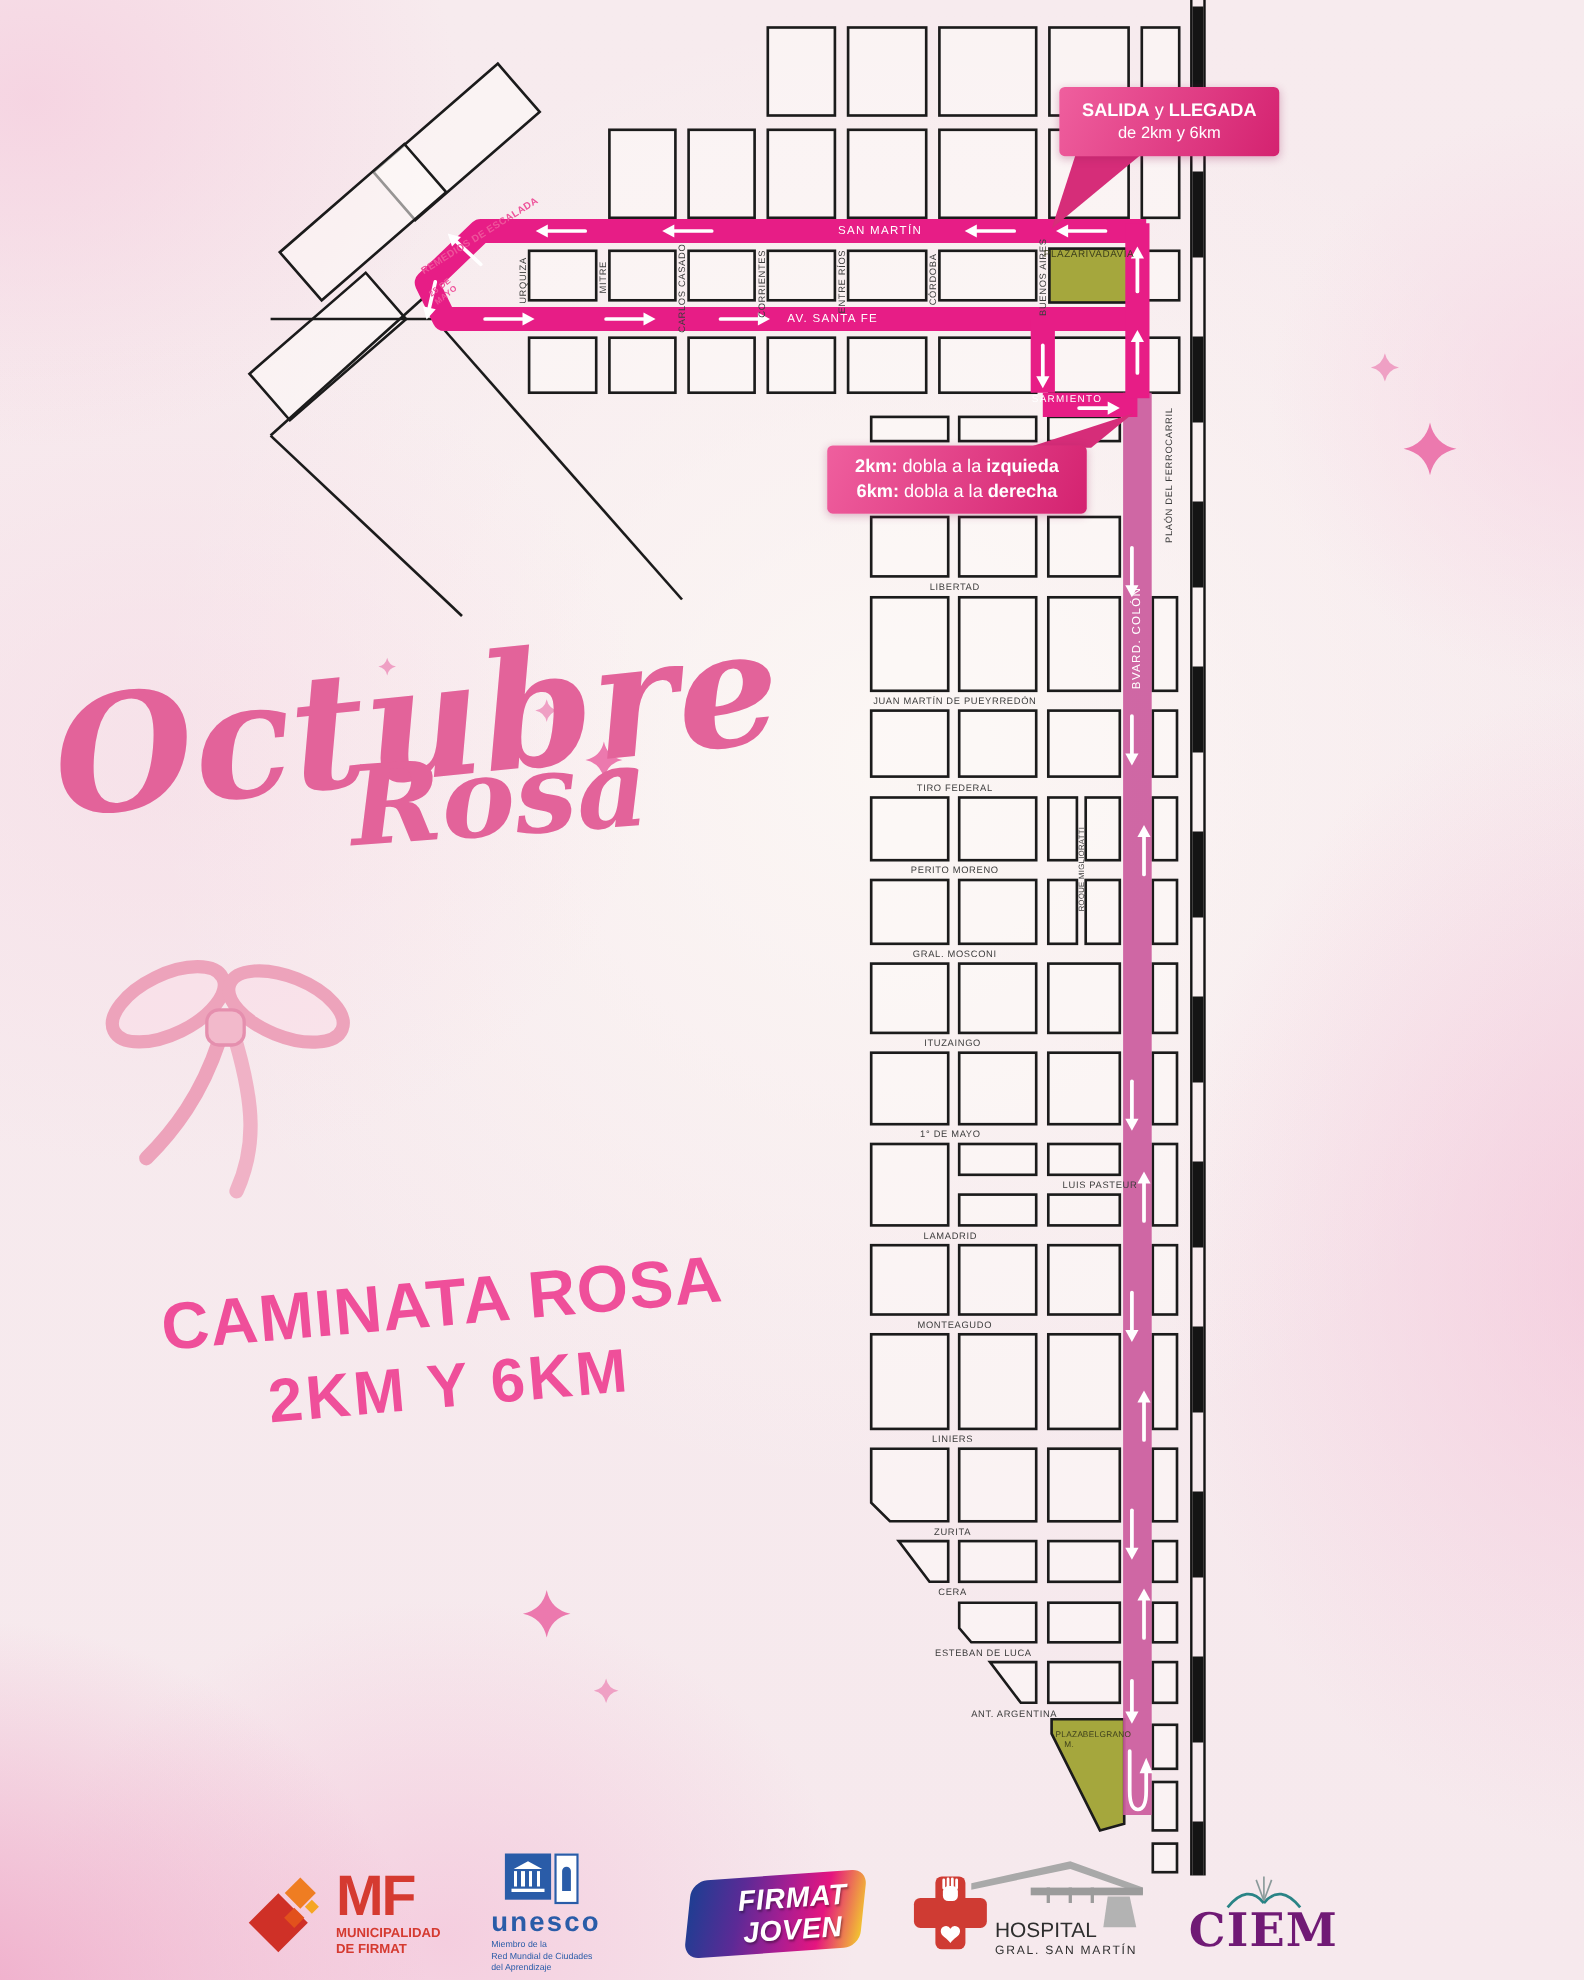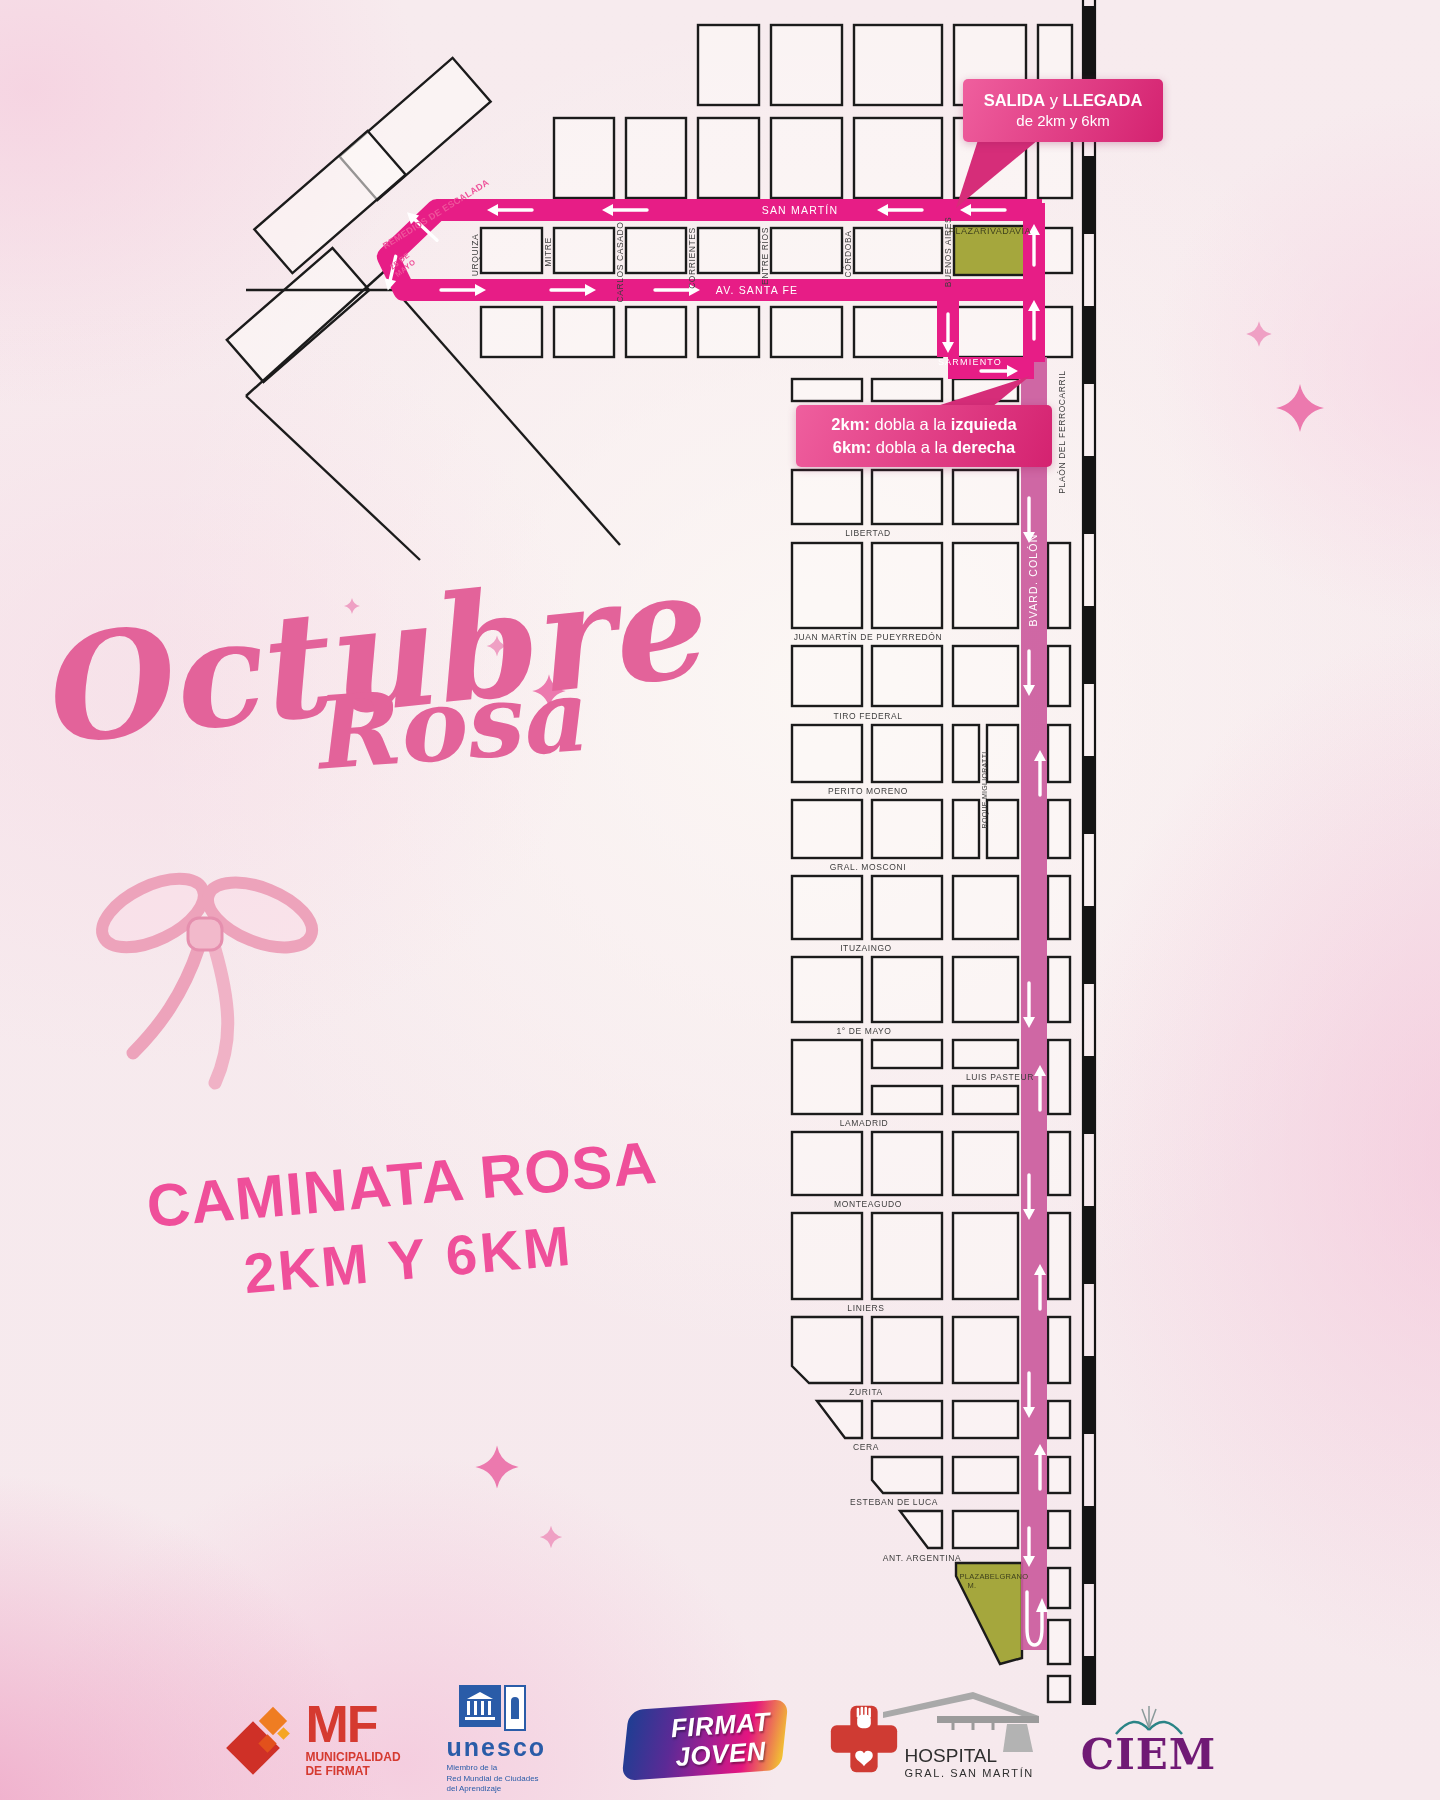--- a/index.html
+++ b/index.html
@@ -41,21 +41,21 @@
   .plaza-label{position:absolute;display:flex;flex-direction:row;justify-content:center;align-items:flex-start;
     color:#3e401c;text-align:center;pointer-events:none}
   #plaza-rivadavia-label{left:954px;top:226px;width:72px;height:49px;font-size:9px;letter-spacing:.5px}
   #plaza-belgrano-label{left:966px;top:1572px;width:56px;font-size:7.5px;letter-spacing:.3px}
 
   .callout{position:absolute;background:linear-gradient(115deg,#ef5f9e,#d42270);color:#fff;border-radius:5px;
     display:flex;flex-direction:column;justify-content:center;align-items:center;
     box-shadow:0 2px 8px rgba(150,30,90,.3)}
   #callout-start{left:963px;top:79px;width:200px;height:63px;font-size:16.5px;line-height:1.3}
   #callout-start .l2{font-size:15px;font-weight:normal}
-  #callout-turn{left:796px;top:405px;width:256px;height:62px;font-size:16.5px;line-height:1.4}
+  #callout-turn{left:752px;top:405px;width:236px;height:62px;font-size:16.5px;line-height:1.4}
   .callout b{font-weight:bold}
 
   #title{position:absolute;left:48px;top:588px;width:600px;color:#e3639a;
     font-family:"DejaVu Serif",serif;font-style:italic;pointer-events:none}
   #title .w1{font-size:146px;font-weight:bold;transform:rotate(-6deg);line-height:1}
   #title .w2{font-size:100px;font-weight:bold;transform:rotate(-4deg);margin:-62px 0 0 270px;line-height:1}
 
   #subtitle{position:absolute;left:90px;top:1150px;width:630px;text-align:center;transform:rotate(-5deg);
     color:#ef4f9a;font-weight:bold;pointer-events:none}
   #subtitle .s1{font-size:60px;letter-spacing:1px}

